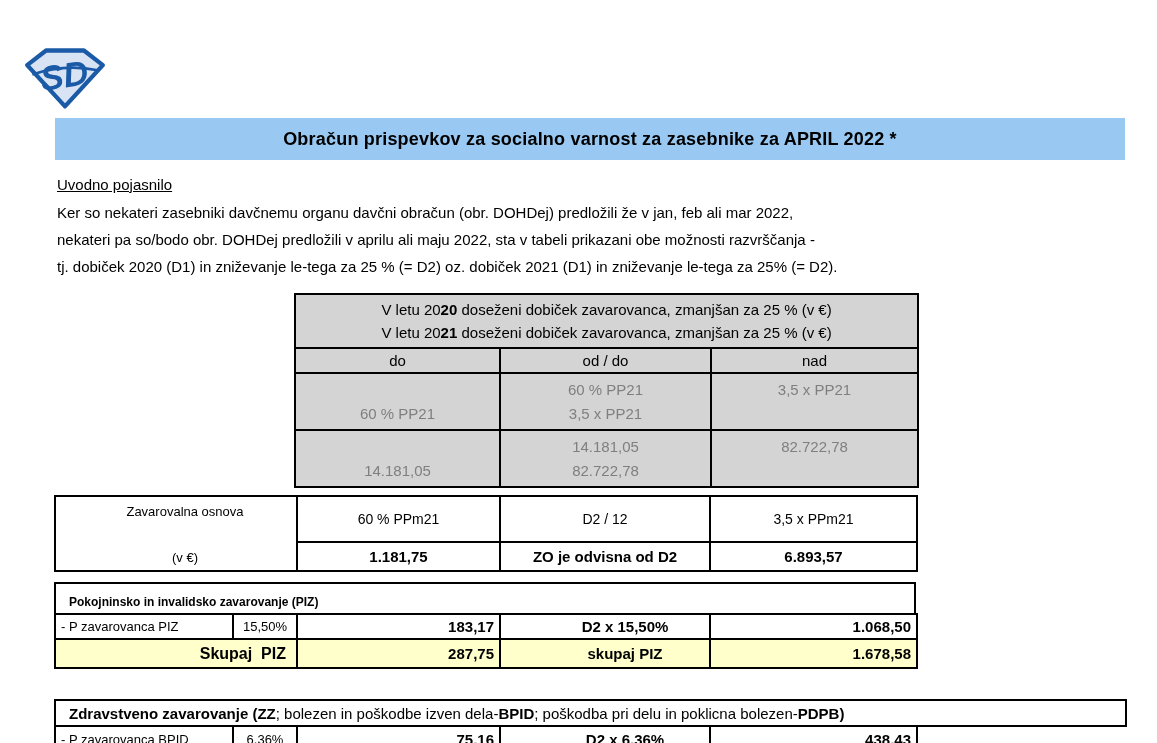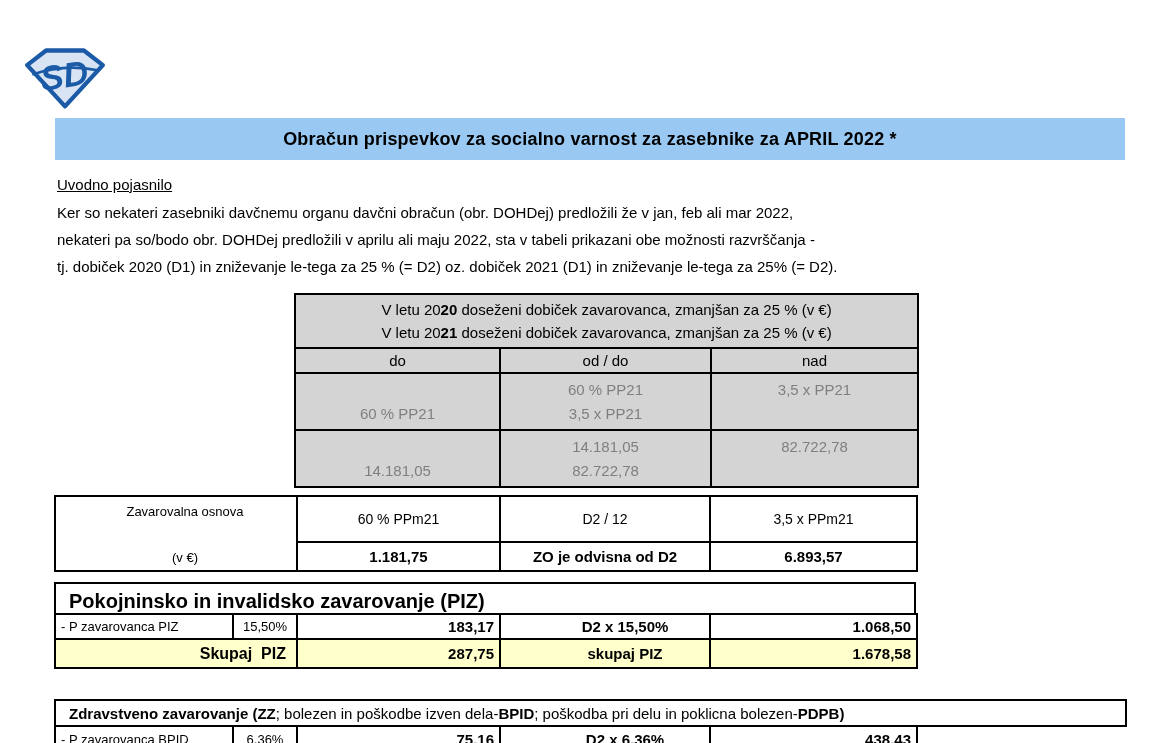--- a/index.html
+++ b/index.html
@@ -36,21 +36,21 @@
   
   .table-b { left:54px; top:495px; width:862px; }
   .table-b td { text-align:center; background:#fff; }
   .table-b .frow td { height:46px; font-size:14px; vertical-align:middle; }
   .table-b .vrow td { height:29px; font-size:15px; font-weight:bold; vertical-align:middle; }
   .base-label { display:flex; flex-direction:column; justify-content:space-between; height:73px;
                 padding:7px 0 5px 18px; font-size:13px; }
 
   
   .sec-box { border:2px solid #000; display:flex; align-items:center; padding-left:13px; background:#fff; }
-  .piz-hdr { left:54px; top:582px; width:862px; height:39px; font-size:20px; font-weight:bold; }
+  .piz-hdr { left:54px; top:582px; width:862px; height:39px; font-size:12px; font-weight:bold; }
   .zz-hdr  { left:54px; top:699px; width:1073px; height:28px; font-size:15px; }
   .zz-hdr .b { font-weight:bold; }
 
   
   .ctable td { vertical-align:middle; background:#fff; }
   .ctable .lbl { font-size:13px; padding-left:5px; }
   .ctable .rate { font-size:13px; text-align:center; }
   .ctable .amt { font-size:15px; font-weight:bold; text-align:right; padding-right:5px;padding-left:20px; }
   .ctable .frm { font-size:15px; font-weight:bold; text-align:center;padding-left:40px; }
   .table-piz { left:54px; top:613px; width:862px; }

